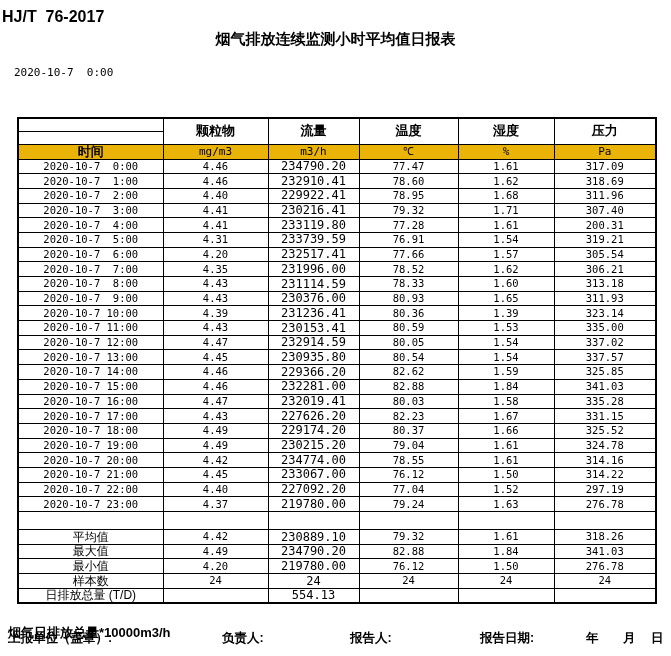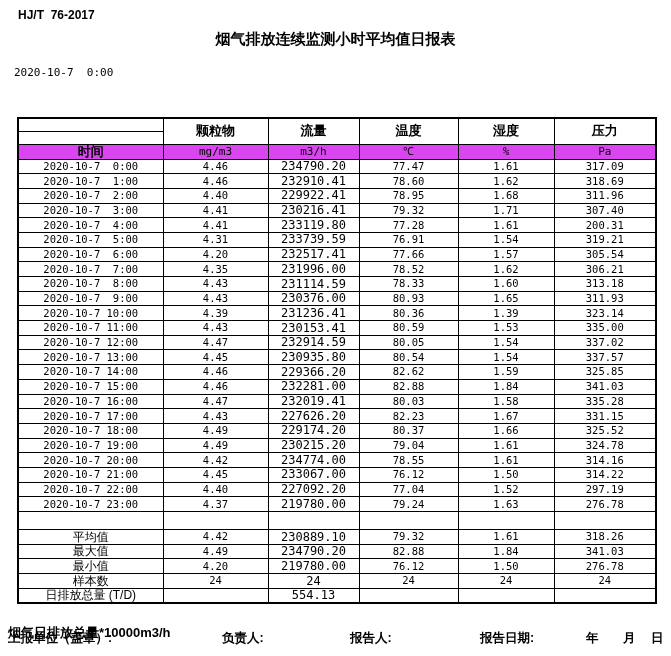--- a/index.html
+++ b/index.html
@@ -3,22 +3,22 @@
 <meta charset="utf-8">
 <style>
   html,body { margin:0; padding:0; }
   body {
     width:671px; height:656px;
     background:#ffffff; color:#000;
     font-family:"Liberation Sans","DejaVu Sans",sans-serif;
     position:relative; overflow:hidden;
   }
   .std {
-    position:absolute; left:18px; top:8px;
-    font-weight:bold; font-size:12px; white-space:pre;
+    position:absolute; left:2px; top:8px;
+    font-weight:bold; font-size:16px; white-space:pre;
   }
   .title {
     position:absolute; top:30px; left:0; width:100%;
     text-align:center; font-size:15px; font-weight:bold; margin:0;
   }
   .meta {
     position:absolute; top:66px; left:14px; right:26px;
     display:flex; justify-content:space-between; align-items:baseline;
   }
   .src { font-weight:bold; font-size:13px; white-space:pre; }
@@ -32,21 +32,21 @@
     padding-left:16px;
   }
   .rep th, .rep td {
     border:1px solid #000; padding:0; margin:0;
     text-align:center; vertical-align:middle;
     overflow:hidden; white-space:pre; line-height:1.05;
   }
   .rep thead tr.subrow { height:13px; }
   .rep thead th.param { font-size:13px; font-weight:bold; }
   .rep tr.units { height:15px; }
-  .rep tr.units th, .rep tr.units td { background:#d946ef; }
+  .rep tr.units th, .rep tr.units td { background:#eab308; }
   .rep tr.units th { font-size:13px; font-weight:bold; }
   .rep tr.units td { font-size:11px; font-family:"DejaVu Sans Mono",monospace; }
   .rep tbody tr { height:14.7px; }
   .rep tbody tr.sep { height:18px; }
   .rep tbody td {
     font-family:"DejaVu Sans Mono",monospace; font-size:10.5px;
   }
   .rep tbody td.c1 { font-size:12px;text-align:center; }           
   .rep tbody tr.summary td.lbl {
     font-family:"Liberation Sans","DejaVu Sans",sans-serif; font-size:12px;

